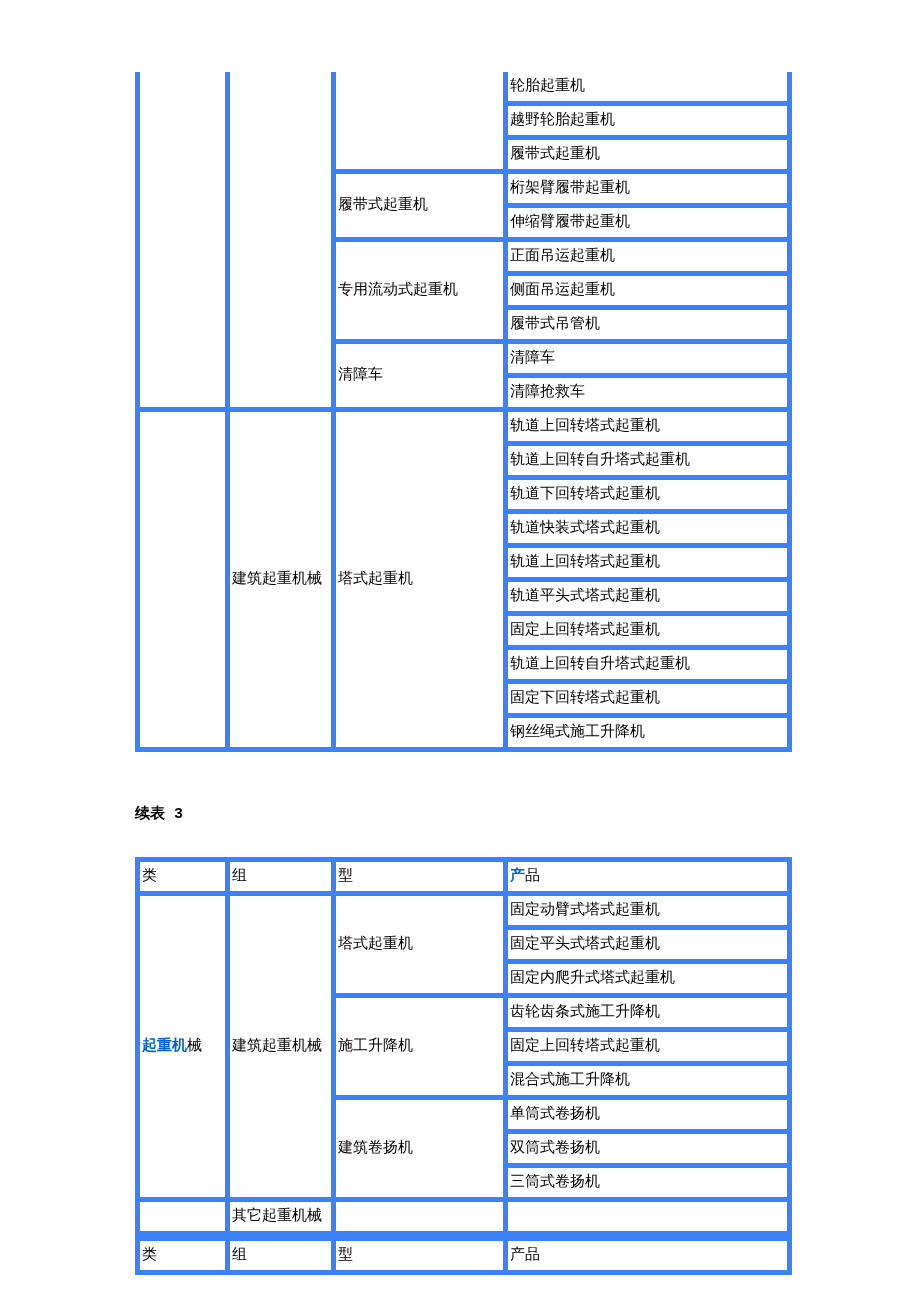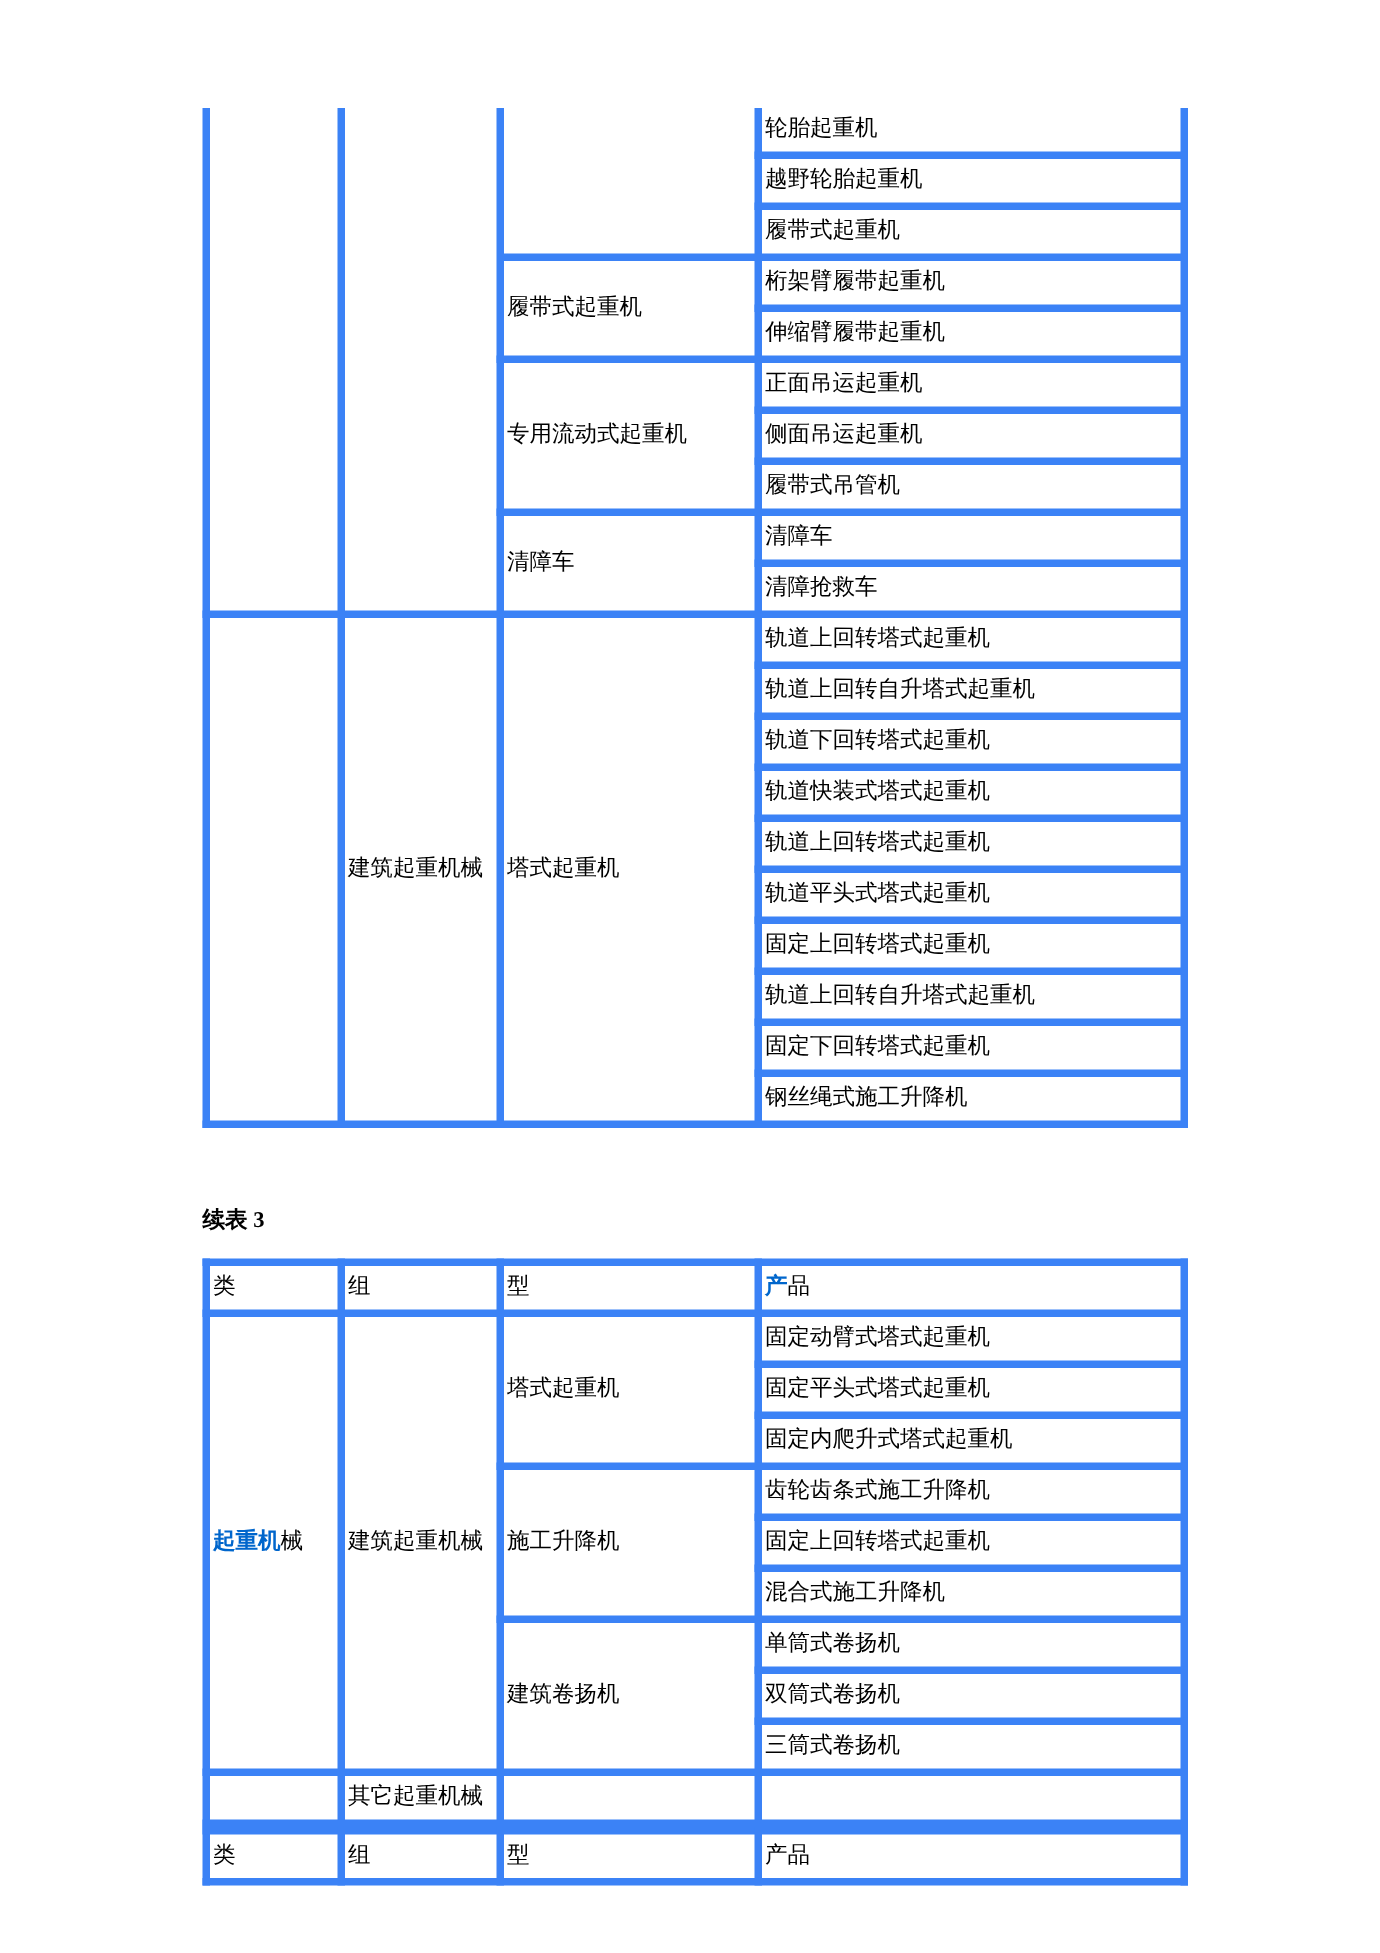--- a/index.html
+++ b/index.html
@@ -22,22 +22,23 @@
     background: #fff;
   }
   td, th {
     border: 5px solid #3b82f6;
     padding: 4px 2px 6px 2px;
     vertical-align: middle;
     text-align: left;
     font-weight: normal;
   }
   .caption {
-    margin: 52px 0 16px 0;
+    margin: 52px 0 34px 0;
     font-weight: bold;
+    font-family: Liberation Mono, monospace;
   }
   .section-title {
     margin: 10px 0 6px 0;
   }
   .gap {
     display: inline-block;
     width: 140px;
   }
   .link-blue {
     color: #0066cc;

